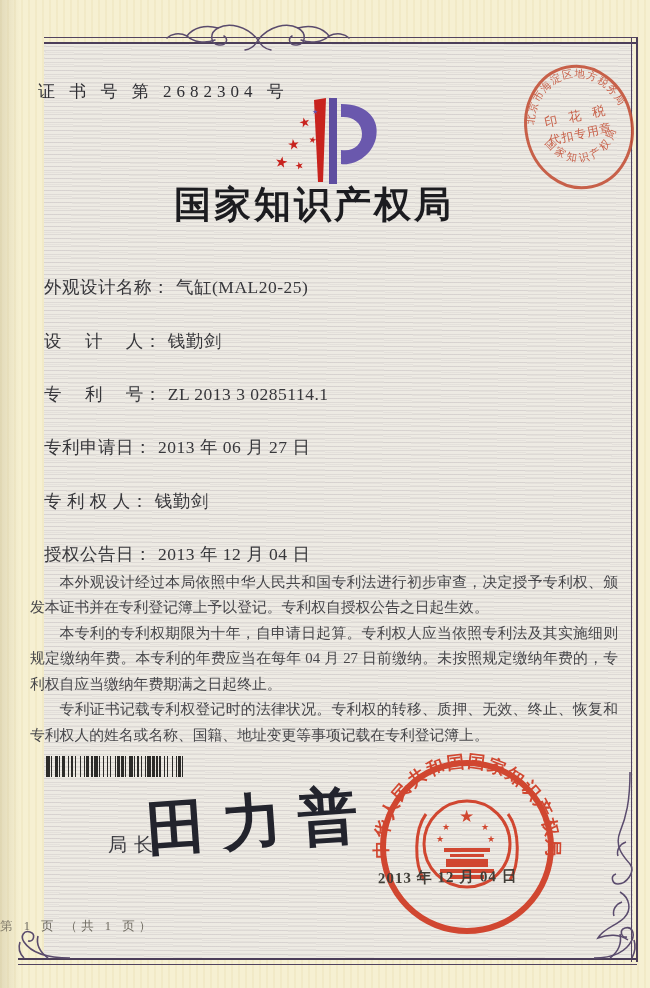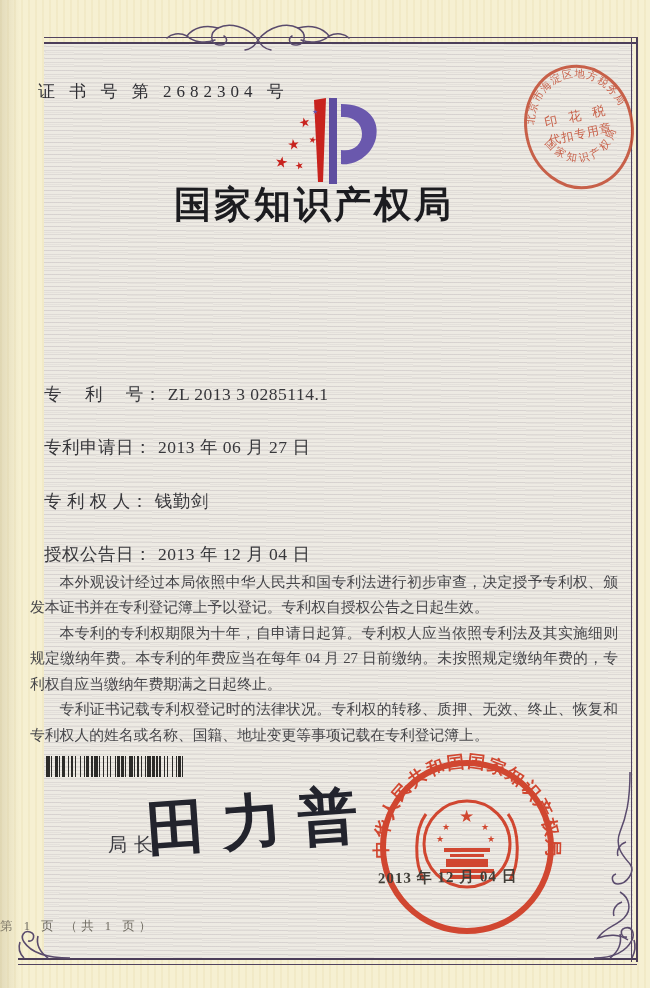--- a/index.html
+++ b/index.html
@@ -134,20 +134,26 @@
     <text font-size="10.5" fill="#c24a30" letter-spacing="1">
       <textPath href="#taxTop" startOffset="50%" text-anchor="middle">北京市海淀区地方税务局</textPath>
     </text>
     <text font-size="10.5" fill="#c24a30" letter-spacing="3">
       <textPath href="#taxBottom" startOffset="50%" text-anchor="middle">国家知识产权局</textPath>
     </text>
     <text x="59" y="60" text-anchor="middle" font-size="13" fill="#c24a30" letter-spacing="4">印 花 税</text>
     <text x="59" y="78" text-anchor="middle" font-size="12" fill="#c24a30" letter-spacing="1">代扣专用章</text>
   </svg>
 
+  <div class="field-row f0">
+    <span>外观设计名称：</span><span class="field-value">气缸(MAL20-25)</span>
+  </div>
+  <div class="field-row f1">
+    <span>设　 计　 人：</span><span class="field-value">钱勤剑</span>
+  </div>
   <div class="field-row f2">
     <span>专　 利　 号：</span><span class="field-value">ZL 2013 3 0285114.1</span>
   </div>
   <div class="field-row f3">
     <span>专利申请日：</span><span class="field-value">2013 年 06 月 27 日</span>
   </div>
   <div class="field-row f4">
     <span>专 利 权 人：</span><span class="field-value">钱勤剑</span>
   </div>
   <div class="field-row f5">

